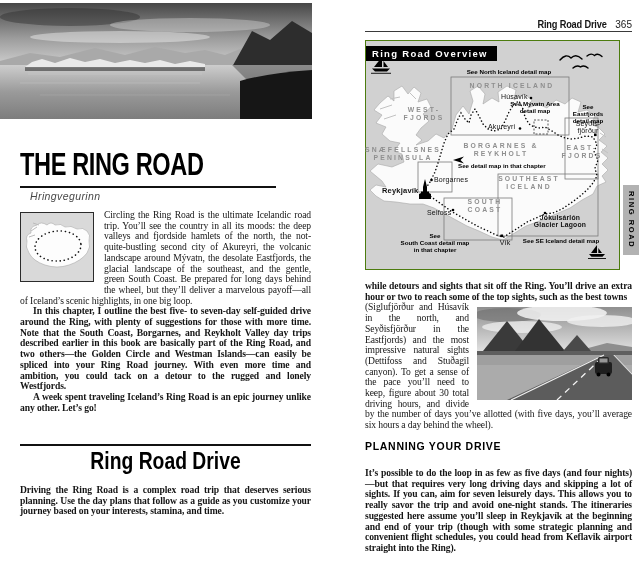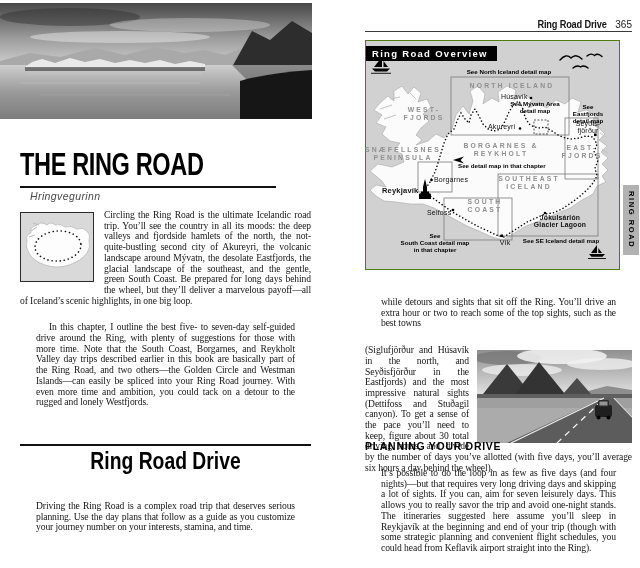--- a/index.html
+++ b/index.html
@@ -2,21 +2,21 @@
 <html><head>
 <meta charset="utf-8">
 <style>
   html,body{margin:0;padding:0;background:#fff;}
   #page{position:relative;width:640px;height:568px;background:#ffffff;overflow:hidden;
         font-family:"Liberation Serif",serif;color:#151515;}
   .abs{position:absolute;}
   
   .body-text{font-size:9.6px;line-height:10.7px;text-align:justify;color:#151515;
              font-family:"Liberation Serif",serif;letter-spacing:-0.1px;}
-  .body-text p{margin:16px;}
+  .body-text p{margin:0;font-weight:bold;}
   .body-text p.ind{text-indent:13px;}
   .flow{overflow:visible;}
   
   .photoL{left:0;top:3px;width:312px;height:116px;}
   .chapter-title{left:20px;top:148px;font-family:"Liberation Sans",sans-serif;font-weight:bold;
                  font-size:31px;line-height:33px;letter-spacing:-0.5px;color:#000;
                  transform:scaleX(0.76);transform-origin:left top;white-space:nowrap;}
   .title-rule{left:20px;top:186px;width:256px;height:1.5px;background:#111;}
   .subtitle{left:22px;top:190px;font-family:"Liberation Sans",sans-serif;font-style:italic;
             font-size:10.5px;color:#474747;letter-spacing:0.4px;margin-left:8px;}
@@ -109,27 +109,28 @@
       <div class="inset">
         <svg width="72" height="68" viewBox="0 0 72 68">
           <path d="M6,28 Q4,22 10,20 Q8,14 16,12 Q20,8 26,12 Q30,8 34,12 Q40,10 44,14 Q50,12 56,16 Q62,14 66,18 Q70,22 68,28 Q70,34 66,40 Q60,48 48,52 Q36,56 24,52 Q12,48 8,40 Q4,34 6,28 Z" fill="#fdfdfd" stroke="#aaa" stroke-width="0.6"></path>
           <path d="M10,18 L16,14 M8,24 L14,22 M12,10 L18,12" stroke="#bbb" stroke-width="1" fill="none"></path>
           <ellipse cx="37" cy="33" rx="23" ry="15" fill="none" stroke="#111" stroke-width="1.6" stroke-dasharray="0.1 4" stroke-linecap="round" transform="rotate(-4 37 33)"></ellipse>
         </svg>
       </div>
       <span>Circling the Ring Road is the ultimate Icelandic road trip. You’ll see the country in all its moods: the deep valleys and fjordside hamlets of the north, the not-quite-bustling second city of Akureyri, the volcanic landscape around Mývatn, the desolate Eastfjords, the glacial landscape of the southeast, and the gentle, green South Coast. Be prepared for long days behind the wheel, but they’ll deliver a marvelous payoff—all of Iceland’s scenic highlights, in one big loop.</span>
     </div>
     <p class="ind">In this chapter, I outline the best five- to seven-day self-guided drive around the Ring, with plenty of suggestions for those with more time. Note that the South Coast, Borgarnes, and Reykholt Valley day trips described earlier in this book are basically part of the Ring Road, and two others—the Golden Circle and Westman Islands—can easily be spliced into your Ring Road journey. With even more time and ambition, you could tack on a detour to the rugged and lonely Westfjords.</p>
+    <p class="ind">A week spent traveling Iceland’s Ring Road is an epic journey unlike any other. Let’s go!</p>
   </div>
 
   <div class="abs sec-rule"></div>
   <div class="abs section-title">Ring Road Drive</div>
 
   <div class="abs ltext2 body-text">
-    <p>Driving the Ring Road is a complex road trip that deserves serious planning. Use the day plans that follow as a guide as you customize your journey number on your interests, stamina, and time.</p>
+    <p>Driving the Ring Road is a complex road trip that deserves serious planning. Use the day plans that follow as a guide as you customize your journey based on your interests, stamina, and time.</p>
   </div>
 
   <div class="abs rheader">
     <span class="ttl">Ring Road Drive</span><span class="num">365</span>
   </div>
   <div class="abs header-rule"></div>
 
   <div class="abs map">
     <svg class="base" width="253" height="228" viewBox="0 0 253 228">
       <rect x="0" y="0" width="253" height="228" fill="#d1d1d1"></rect>

